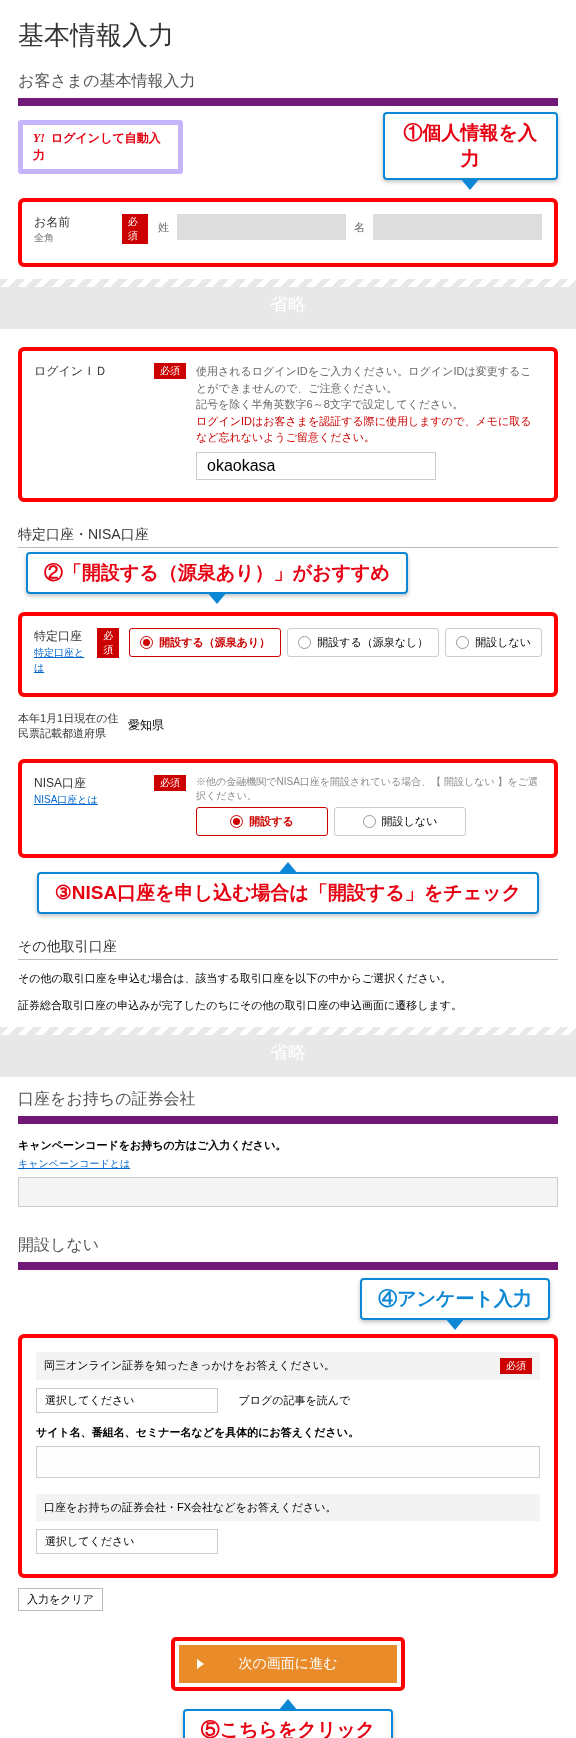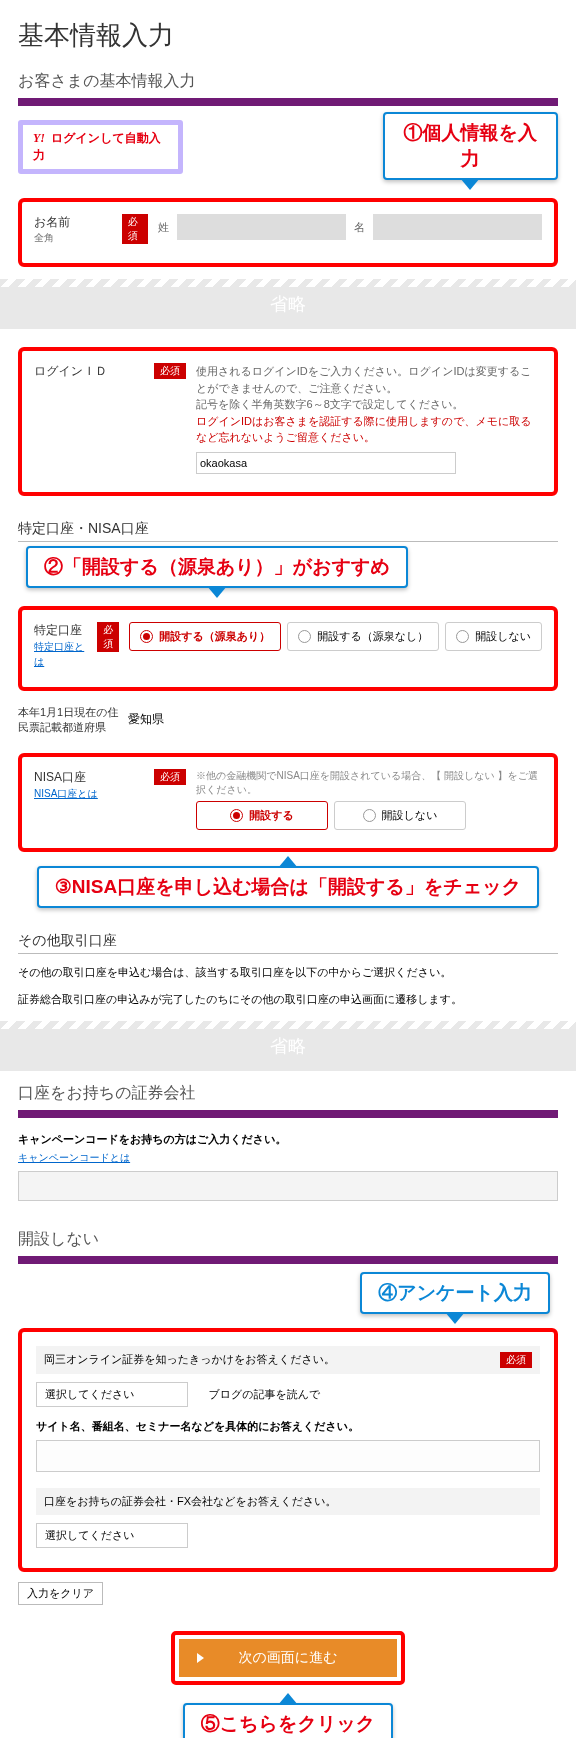--- a/index.html
+++ b/index.html
@@ -24,42 +24,42 @@
 .name-grp{display:flex;gap:8px;flex:1}
 .fld-lbl{font-size:11px;color:#666;align-self:center}
 .txt-inp{background:#f4f4f4;border:1px solid #ddd;height:26px;flex:1;padding:0 6px;font-size:12px}
 .txt-inp.filled{background:#ddd}
 .jagged{height:50px;background:#e8e8e8;color:#fff;display:flex;align-items:center;justify-content:center;font-size:18px;margin:12px -18px;position:relative;
   -webkit-mask:linear-gradient(#000,#000),repeating-linear-gradient(135deg,transparent 0 6px,#000 6px 12px) top/100% 8px no-repeat,repeating-linear-gradient(45deg,transparent 0 6px,#000 6px 12px) bottom/100% 8px no-repeat;
   -webkit-mask-composite:source-out;
   mask-composite:subtract}
 .desc{font-size:11px;color:#666;line-height:1.5;flex:1}
 .desc .warn{color:#c00}
-.login-id-val{border:1px solid #ccc;padding:4px 3px;font-size:11px;width:260px;margin-top:6px}
+.login-id-val{border:1px solid #ccc;padding:4px 10px;font-size:16px;width:240px;margin-top:6px}
 .sect-title{font-size:14px;color:#333;border-bottom:1px solid #bbb;padding-bottom:3px;margin:24px 0 8px}
 .c2-wrap{margin:-4px 0 14px 8px}
 .radio-grp{display:flex;gap:6px;flex:1}
 .radio-opt{border:1px solid #ccc;border-radius:3px;padding:6px 10px;font-size:11px;display:flex;align-items:center;gap:6px;flex:1;justify-content:center;cursor:pointer;white-space:nowrap}
 .radio-opt.sel{border-color:#c00}
 .rdot{width:13px;height:13px;border:1px solid #999;border-radius:50%;display:inline-block;position:relative;flex-shrink:0}
 .radio-opt.sel .rdot{border-color:#c00}
 .radio-opt.sel .rdot:after{content:"";position:absolute;inset:2px;background:#c00;border-radius:50%}
 .radio-opt.sel span{color:#c00;font-weight:bold}
 .link{color:#06c;text-decoration:underline;font-size:10px}
 .plain-row{display:flex;margin:14px 0;align-items:center}
 .plain-row .label-col{font-size:11px}
 .val{font-size:12px}
 .note{font-size:10px;color:#888;margin-bottom:4px}
 .c3-wrap{text-align:center;margin:14px 0 6px}
 .other-txt{font-size:11px;line-height:1.6;margin:10px 0}
 .campaign-inp{width:100%;height:30px;border:1px solid #ccc;background:#f4f4f4;margin-top:6px}
 .c4-wrap{text-align:right;margin:-6px 8px 14px 0}
 .survey-box{border:4px solid #f00;border-radius:6px;padding:14px 14px 20px;margin-top:6px}
 .survey-q{background:#f3f3f3;padding:6px 8px;font-size:11px;margin-bottom:8px;display:flex;justify-content:space-between;align-items:center}
-.sel-inp{border:1px solid #ccc;padding:4px 8px;font-size:11px;width:152px;display:inline-block}
+.sel-inp{border:1px solid #ccc;padding:4px 8px;font-size:11px;width:182px;display:inline-block}
 .inline-t{font-size:11px;margin-left:16px}
 .survey-sub{font-size:11px;font-weight:bold;margin:12px 0 6px}
 .wide-inp{width:100%;height:32px;border:1px solid #ccc;background:#fdfdfd}
 .clear-btn{border:1px solid #bbb;background:#fff;font-size:11px;padding:3px 8px;margin-top:10px;cursor:pointer}
 .next-wrap{text-align:center;margin-top:26px}
 .next-box{display:inline-block;border:4px solid #f00;border-radius:5px;padding:4px}
 .next-btn{background:#e88b28;color:#fff;border:none;padding:10px 60px;font-size:14px;cursor:pointer;position:relative}
 .next-btn:before{content:"";position:absolute;left:18px;top:50%;transform:translateY(-50%);border-left:7px solid #fff;border-top:5px solid transparent;border-bottom:5px solid transparent}
 .c5-wrap{text-align:center;margin-top:18px}
 </style>

